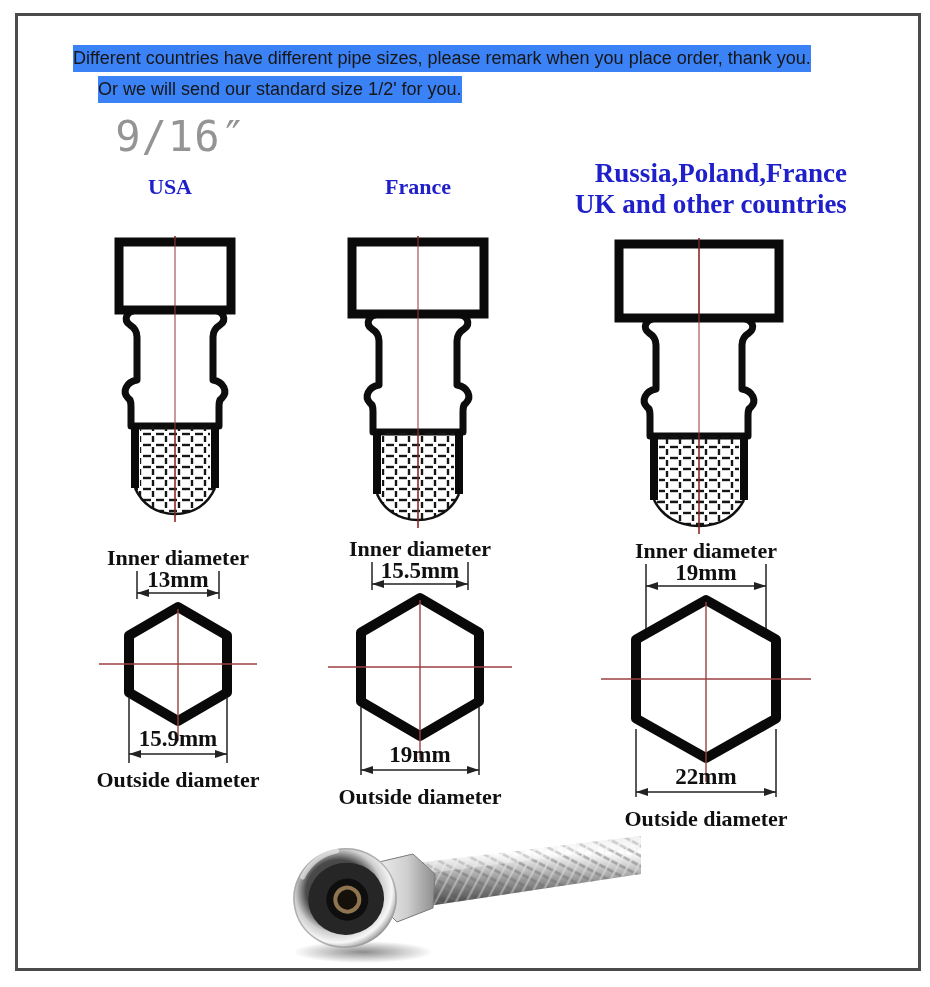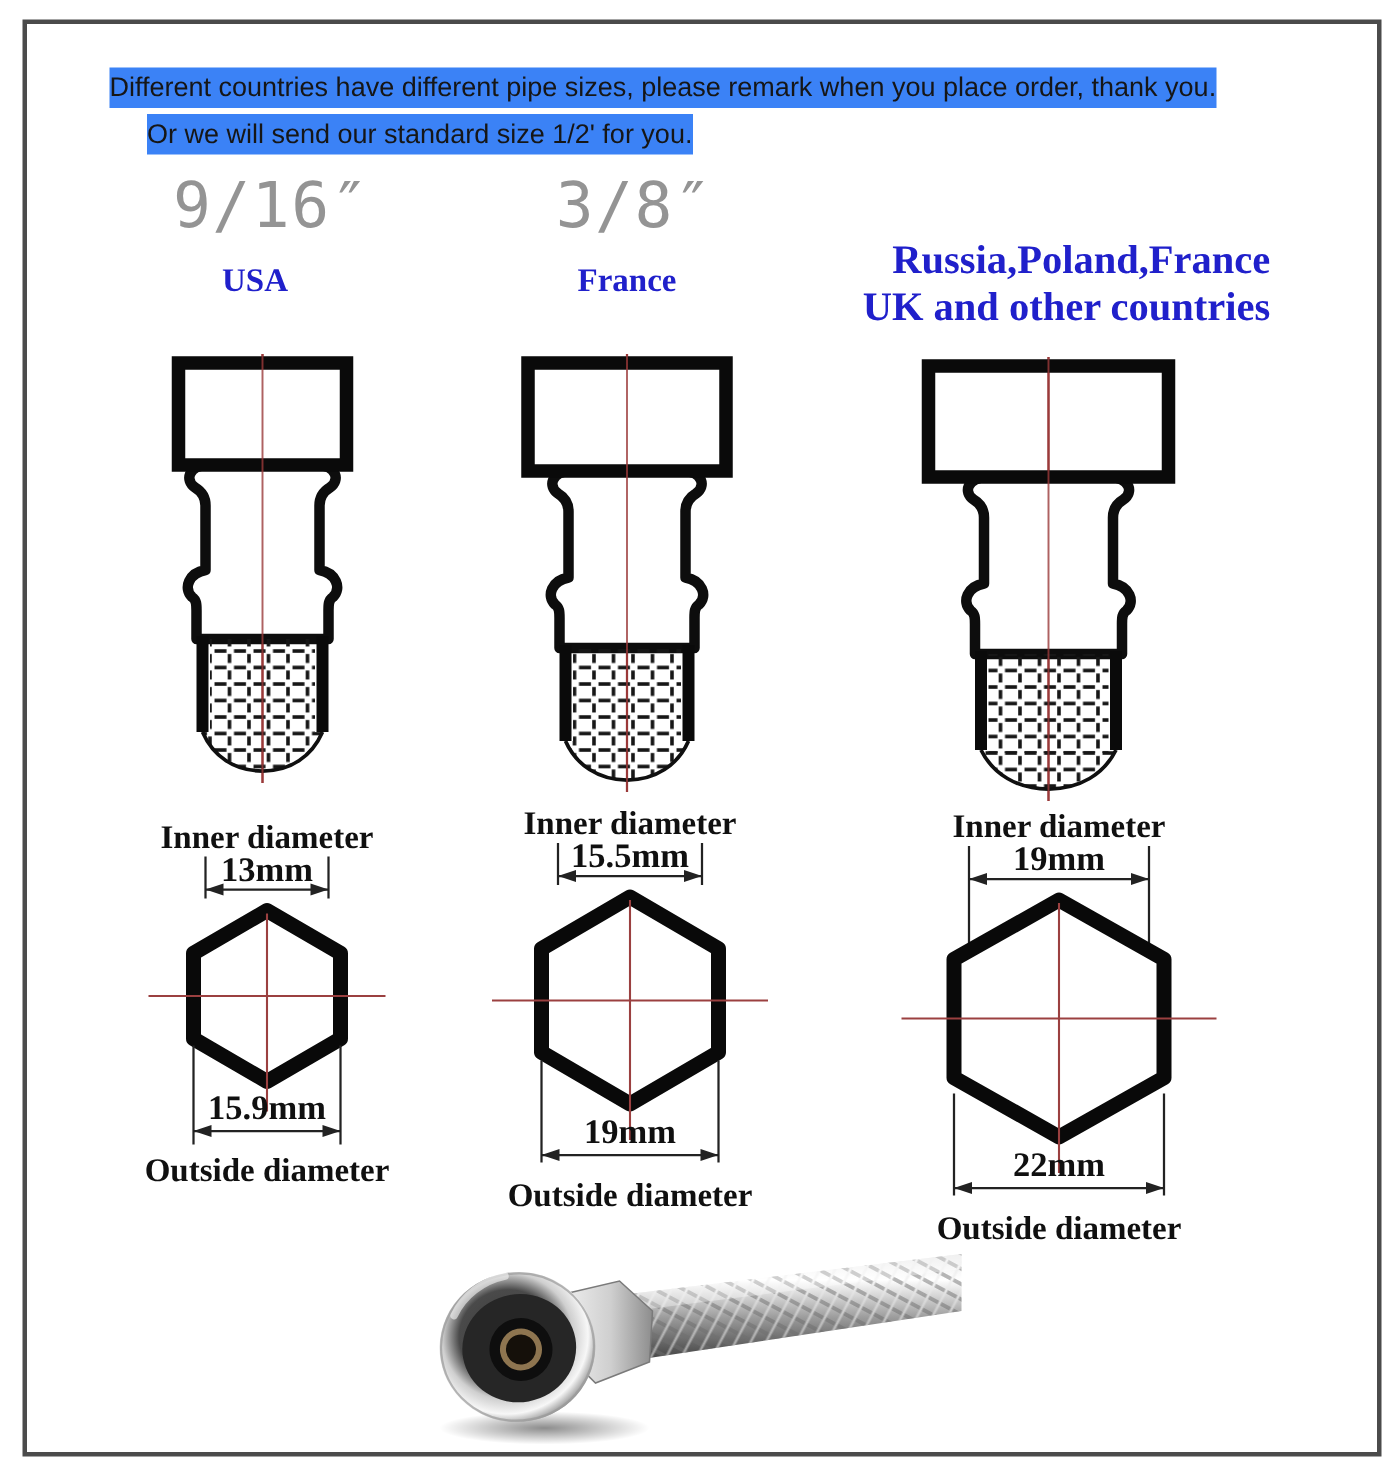--- a/index.html
+++ b/index.html
@@ -24,21 +24,20 @@
 <div class="frame">
 
   <div class="abs notice" style="left:55px;top:29px;">
     <span>Different countries have different pipe sizes, please remark when you place order, thank you.</span>
   </div>
   <div class="abs notice" style="left:55px;top:60px;margin-left:25px;">
     <span>Or we will send our standard size 1/2' for you.</span>
   </div>
 
   <div class="abs center size-heading" style="left:163px;top:96px;">9/16″</div>
-  <div class="abs center size-heading" style="left:405px;top:96px;">3/8″</div>
 
   <div class="abs center country" style="left:152px;top:158px;">USA</div>
   <div class="abs center country" style="left:400px;top:158px;">France</div>
   <div class="abs center country two-line" style="left:693px;top:142px;">
     <div>Russia,Poland,France</div>
     <div>UK and other countries</div>
   </div>
 
   <svg class="abs" style="left:72px;top:218px;" width="170" height="290" viewBox="0 0 170 290">
     <defs>

